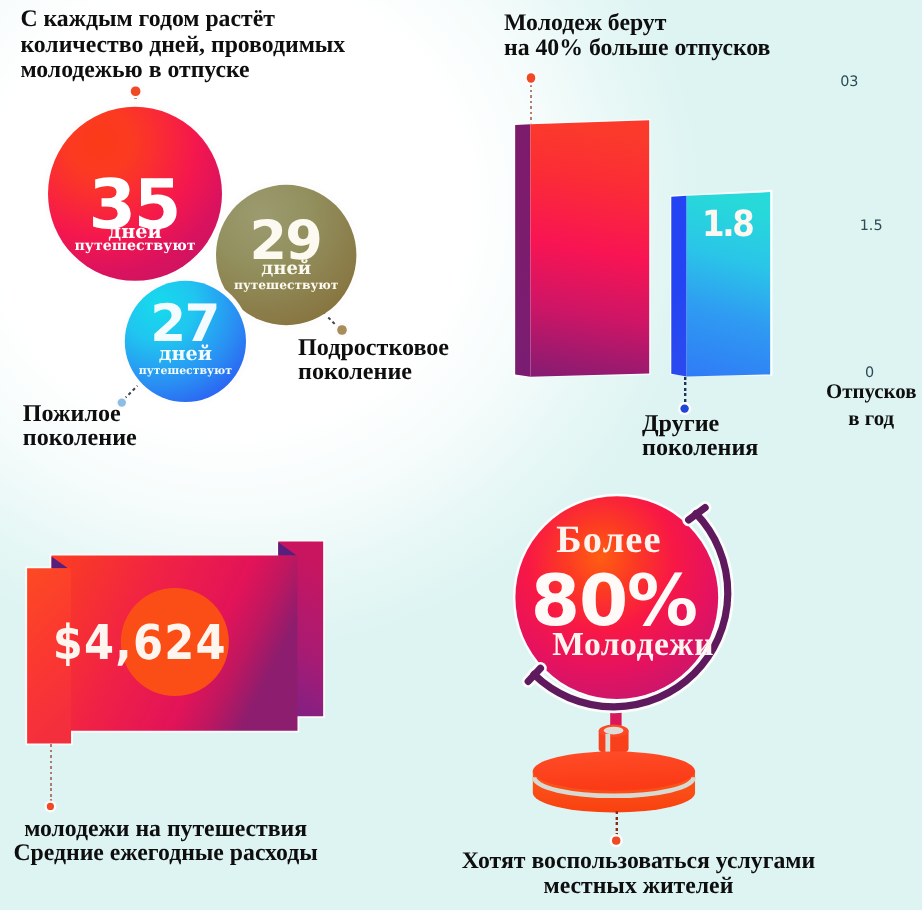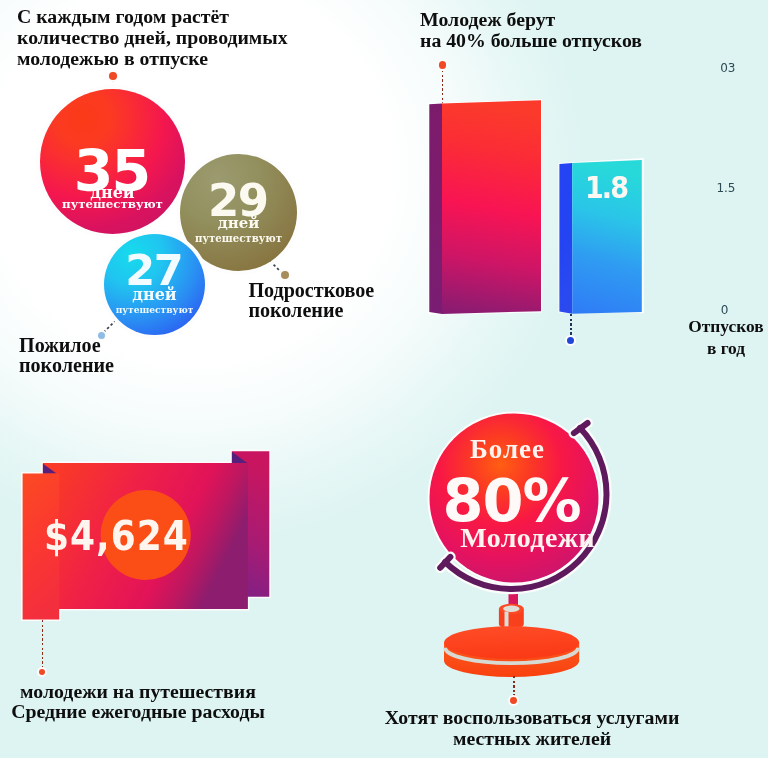--- a/index.html
+++ b/index.html
@@ -82,40 +82,40 @@
      font-weight:bold;color:#fdf7f2;}
   #bv1{left:442px;top:111px;width:99px;text-align:center;font-size:30px;letter-spacing:-2px;text-indent:-2px;}
   #bv2{left:572px;top:170px;width:70px;text-align:center;font-size:30px;letter-spacing:-2px;text-indent:-2px;}
   
   #cb2{left:570.2px;top:314px;width:1.6px;height:22px;}
   #db2{left:567px;top:336.5px;width:7.2px;height:7.2px;background:#1f46d8;}
   #l1_8{left:535px;top:342.5px;width:200px;text-align:left;}
 
   .axis-lab{position:absolute;font-family:"DejaVu Sans",sans-serif;font-size:12px;
      color:#2d4a55;text-align:right;}
-  #ax3{left:680px;top:61px;width:55.5px;}
+  #ax3{left:680px;top:61px;width:55.5px;text-align:center;}
   #ax15{left:680px;top:181px;width:55.5px;}
   #ax0{left:680px;top:303px;width:48.5px;}
   #axt{left:676px;top:314.5px;width:100px;font-size:17.4px;line-height:22px;}
 
   
   #banner{position:absolute;left:20px;top:448px;}
   #spendval{position:absolute;left:43px;top:513px;width:206px;text-align:left;
      font-family:"DejaVu Sans Condensed","DejaVu Sans",sans-serif;font-weight:bold;
      font-size:40px;letter-spacing:1px;text-indent:1px;color:#fdf5ee;}
   
   #cs{left:41.6px;top:620px;width:1.6px;height:49px;}
   #ds{left:39.1px;top:668.9px;width:6px;height:6px;background:#ef4a25;}
   #l_spend{left:8px;top:681px;width:260px;text-align:center;line-height:20.2px;}
 
   
   #globe{position:absolute;left:424px;top:410px;}
   
   #globe-top{position:absolute;left:425px;top:436px;width:165px;text-align:center;
-     font-family:"Liberation Serif",serif;font-weight:bold;font-size:27px;line-height:27px;
+     font-family:"Liberation Serif",serif;font-weight:bold;font-size:32px;line-height:27px;
      letter-spacing:1px;color:#fdf3ef;}
   #globe-pct{position:absolute;left:429px;top:471px;width:165px;text-align:center;
      font-family:"DejaVu Sans",sans-serif;font-weight:bold;font-size:59px;line-height:59px;
      letter-spacing:-1px;color:#fffaf7;}
   #globe-bot{position:absolute;left:430px;top:524px;width:165px;text-align:right;
      font-family:"Liberation Serif",serif;font-weight:bold;font-size:28px;line-height:28px;
      letter-spacing:0.4px;color:#fdf3ef;}
   
   #cg{left:513.3px;top:676px;width:1.6px;height:22px;}
   #dg{left:510.1px;top:697px;width:6.8px;height:6.8px;background:#ef4a25;}
@@ -211,20 +211,24 @@
     <polygon points="17.0,8.5 116.0,5.2 116.0,216.2 17.0,218.9" fill="url(#gBar1)"></polygon>
 
     <polygon points="133.4,67.9 218.8,63.1 218.8,218.2 133.4,217.5" fill="#ffffff" opacity="0.85"></polygon>
     <polygon points="134.4,69.0 147.2,68.1 147.2,218.7 134.4,216.5" fill="url(#gBar2s)"></polygon>
     <polygon points="147.2,68.1 216.8,65.1 216.8,217.0 147.2,218.7" fill="url(#gBar2)"></polygon>
   </svg>
   <div class="bar-val" id="bv2">1.8</div>
 
   <div class="conn-line vdash-b" id="cb2"></div>
   <div class="conn-dot" id="db2"></div>
+  <div class="serif-small ctr" id="l1_8">
+    <div>Другие</div>
+    <div>поколения</div>
+  </div>
 
   <div class="axis-lab" id="ax3">03</div>
   <div class="axis-lab" id="ax15">1.5</div>
   <div class="axis-lab" id="ax0">0</div>
   <div class="serif-small ctr" id="axt">
     <div>Отпусков</div>
     <div>в год</div>
   </div>
 
   <svg id="banner" width="260" height="185" viewBox="0 0 260 185">

